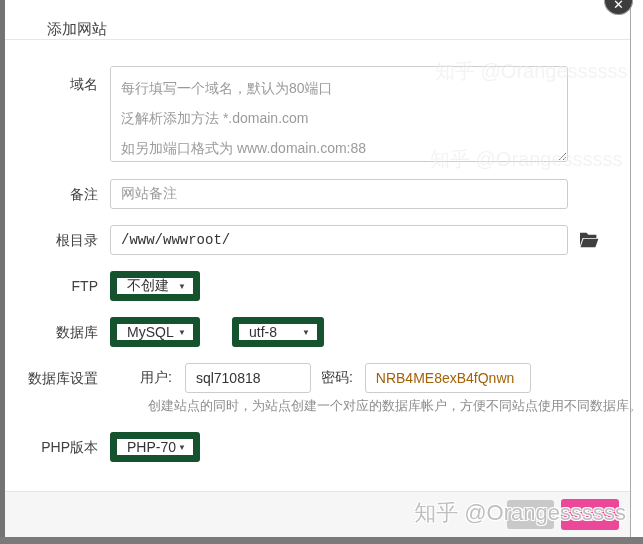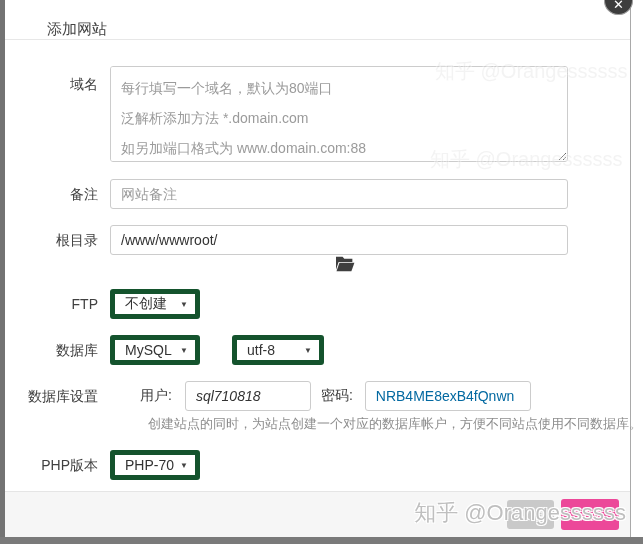--- a/index.html
+++ b/index.html
@@ -46,41 +46,41 @@
 
   .domain-textarea {
     width:458px; height:96px; border:1px solid #cccccc; border-radius:3px;
     padding:6px 10px; font-size:14px; line-height:30px; color:#333;
     resize:both; outline:none; font-family:inherit;
   }
   .domain-textarea::placeholder { color:#9b9b9b; opacity:1; }
 
   .text-input {
     width:458px; height:30px; border:1px solid #cccccc; border-radius:3px;
-    padding:0 10px; font-size:14px; color:#333333; outline:none; font-family:Liberation Sans, sans-serif;
+    padding:0 10px; font-size:14px; color:#333333; outline:none; font-family:Liberation Mono, monospace;
   }
   .text-input::placeholder { color:#9b9b9b; opacity:1; }
 
-  .root-wrap { display:flex; align-items:center;flex-direction:column; }
+  .root-wrap { display:flex; align-items:center; }
   .folder-btn { margin-left:11px; width:20px; height:18px; cursor:pointer; display:flex; align-items:center; }
 
   .select {
     display:inline-flex; align-items:center; justify-content:space-between;
-    width:90px; height:30px; border:5px solid #14532d; border-radius:3px;
+    width:90px; height:30px; border:7px solid #14532d; border-radius:3px;
     padding:0 7px 0 10px; font-size:14px; color:#333333; background:#fff; cursor:pointer;
   }
   .select-charset { width:92px; margin-left:32px; }
   .select .arrow { font-size:8px; color:#444444; }
 
   .dbset-controls { display:flex; align-items:center; }
   .inline-label { font-size:14px; color:#404040; white-space:nowrap; }
   .u-label { margin-left:30px; margin-right:13px; }
   .p-label { margin-left:10px; margin-right:12px; }
-  .user-input { width:126px; height:30px; border:1px solid #cccccc; border-radius:3px; padding:0 10px; font-size:14px; color:#333; outline:none; font-family:inherit;font-style:italic; }
-  .pass-input { width:166px; height:30px; border:1px solid #cccccc; border-radius:3px; padding:0 10px; font-size:14px; color:#0369a1; outline:none; font-family:inherit; }
+  .user-input { width:126px; height:30px; border:1px solid #cccccc; border-radius:3px; padding:0 10px; font-size:14px; color:#333; outline:none; font-family:inherit; }
+  .pass-input { width:166px; height:30px; border:1px solid #cccccc; border-radius:3px; padding:0 10px; font-size:14px; color:#a16207; outline:none; font-family:inherit; }
 
   .helper-text { margin-left:38px; font-size:13px; color:#8d8d8d; white-space:nowrap; }
 
   .dialog-footer {
     position:absolute; left:0; right:0; bottom:0; height:46px;
     background:#f6f6f6; border-top:1px solid #e5e5e5;
     display:flex; align-items:center; justify-content:flex-end;
     padding-right:11px;
   }
   .btn { border:none; border-radius:3px; color:#ffffff; font-size:13px; cursor:pointer; font-family:inherit; }

